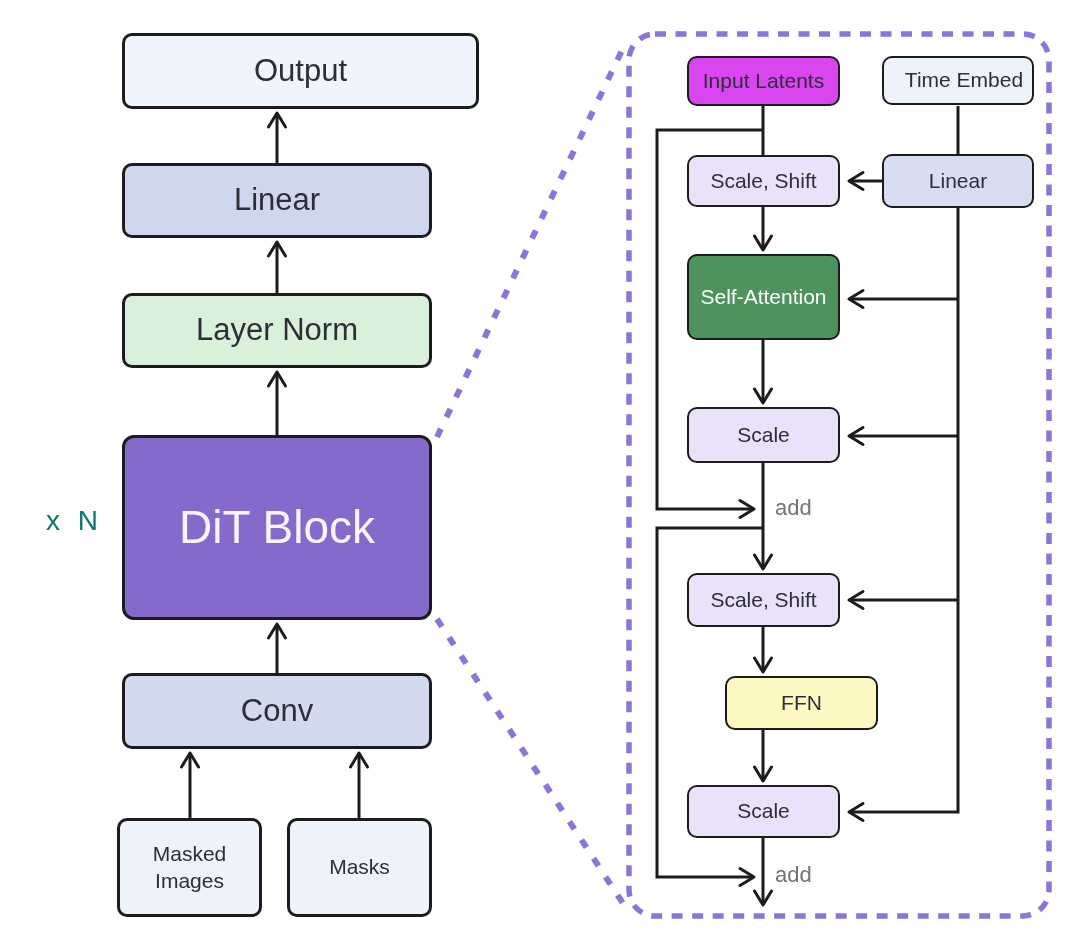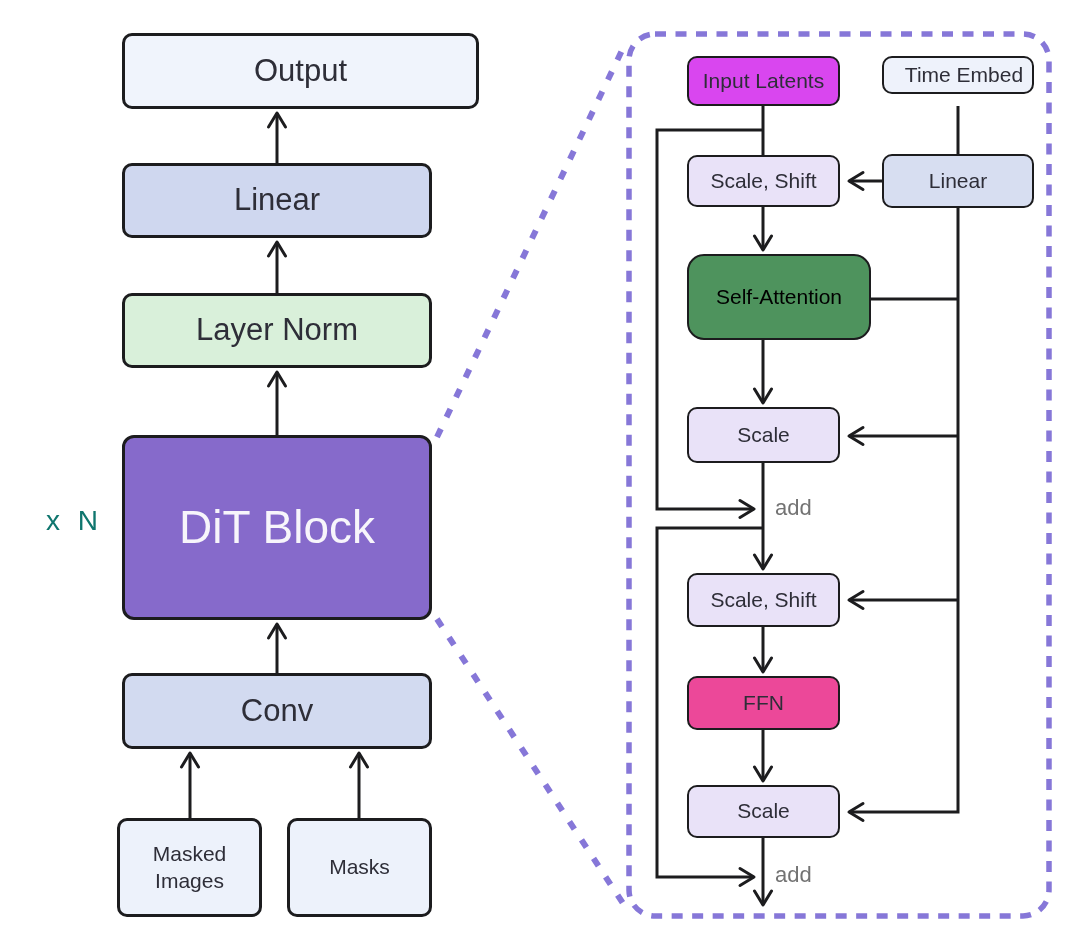--- a/index.html
+++ b/index.html
@@ -24,27 +24,27 @@
   #b-masked      {left:117px;top:818px;width:145px;height:99px;background:#edf2fb;font-size:21px;}
   #b-masked .lbl {width:100px;}
   #b-masks       {left:287px;top:818px;width:145px;height:99px;background:#edf2fb;font-size:21px;}
   #xn{
     position:absolute;z-index:2;left:42px;top:505px;width:60px;
     font-size:28px;color:#0f766e;text-align:center;word-spacing:10px;
   }
   
   .pbox{border-width:2.5px;font-size:21px;}
   #p-input  {left:687px;top:56px;width:153px;height:50px;background:#d946ef;}
-  #p-time   {left:882px;top:56px;width:152px;height:38px;background:#eef2fb;padding-left:12px;}
+  #p-time   {left:882px;top:56px;width:152px;height:49px;background:#eef2fb;padding-left:12px;}
   #p-ss1    {left:687px;top:155px;width:153px;height:52px;background:#e9e2f8;}
   #p-linear {left:882px;top:154px;width:152px;height:54px;background:#d7def1;}
-  #p-attn   {left:687px;top:254px;width:184px;height:86px;background:#4e935d;color:#000000;border-radius:17px;}
+  #p-attn   {left:687px;top:254px;width:153px;height:86px;background:#4e935d;color:#ffffff;}
   #p-scale1 {left:687px;top:407px;width:153px;height:56px;background:#e9e2f8;}
   #p-ss2    {left:687px;top:573px;width:153px;height:54px;background:#e9e2f8;}
-  #p-ffn    {left:687px;top:676px;width:153px;height:54px;background:#ec4899;}
+  #p-ffn    {left:725px;top:676px;width:153px;height:54px;background:#fef9c3;}
   #p-scale2 {left:687px;top:785px;width:153px;height:53px;background:#e9e2f8;}
   .add-lbl{
     position:absolute;z-index:2;font-size:22px;color:#737373;
   }
   #add1{left:775px;top:495px;}
   #add2{left:775px;top:862px;}
 </style>
 </head>
 <body>
 

